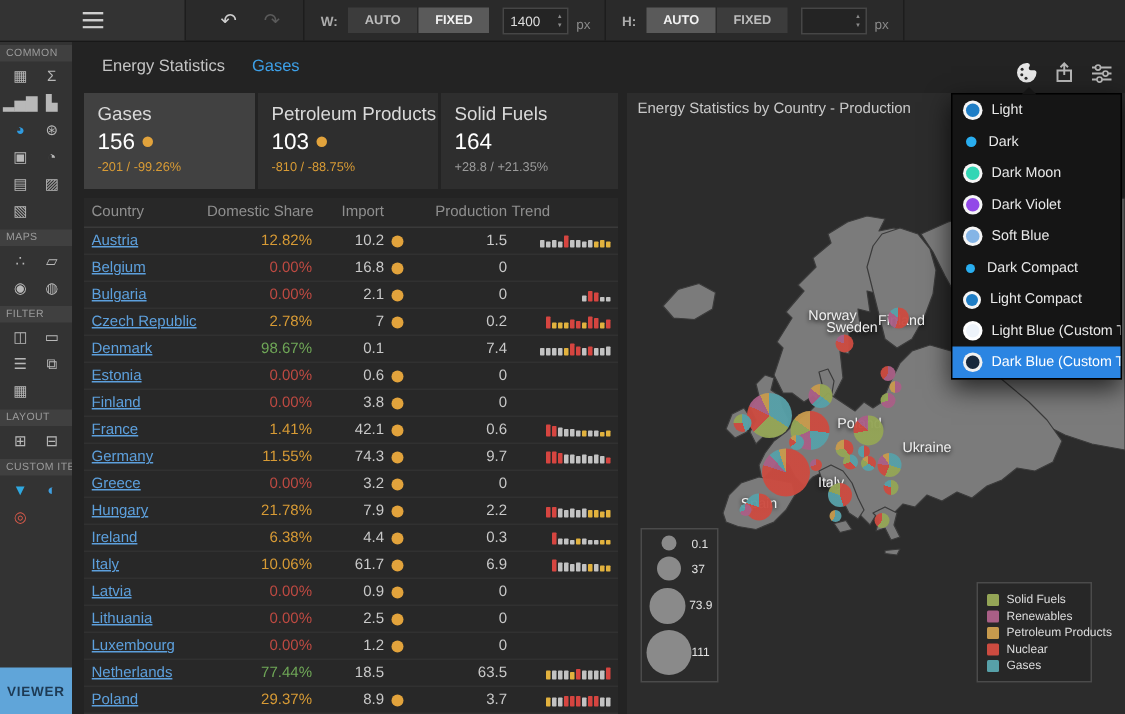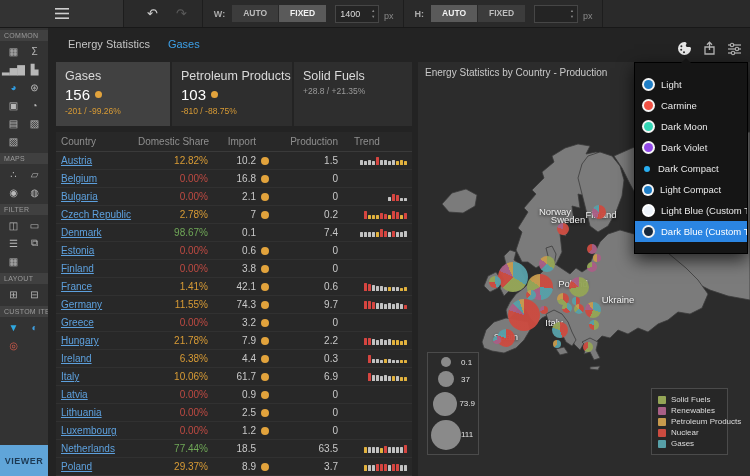--- a/index.html
+++ b/index.html
@@ -50,21 +50,21 @@
   .kpi-dot{width:7px;height:7px;border-radius:50%;background:#e2a33c}
   .card-delta{font-size:8.5px;margin-top:3px;white-space:nowrap}
   .delta-orange{color:#d89b35}.delta-gray{color:#9a9a9a}
 
   
   .grid-table{position:absolute;left:8px;top:104px;width:356px;bottom:0;background:#282828;font-size:10px;overflow:hidden}
   .t-head,.t-row{display:grid;grid-template-columns:77px 70px 48px 18px 64px 69px;align-items:center;padding:0 5px;box-sizing:border-box}
   .t-head{height:20px;color:#8f8f8f;border-bottom:1px solid #3a3a3a}
   .t-row{height:18px;border-bottom:1px solid #313131;cursor:pointer}
   .h-r{text-align:right;white-space:nowrap}
-  .h-trend{padding-left:16px}
+  .h-trend{padding-left:3px}
   .c-country{overflow:hidden;white-space:nowrap}
   .c-country a{color:#5da0dd;text-decoration:underline;cursor:pointer}
   .c-share,.c-import,.c-prod{text-align:right;white-space:nowrap}
   .c-import,.c-prod{color:#c9c9c9}
   .v-orange{color:#d89b35}.v-red{color:#bf4a42}.v-green{color:#6fa757}
   .c-dot{display:flex;justify-content:center}
   .dot8{width:8px;height:8px;border-radius:50%;background:#e2a33c}
   .trend{display:flex;align-items:flex-end;justify-content:flex-end;gap:1px;height:100%;padding-bottom:4px;box-sizing:border-box}
   .tbar{width:3px;border-radius:.5px}
 
@@ -77,21 +77,21 @@
   .size-legend{position:absolute;left:9px;top:290px;width:52px;height:103px;border:1px solid #4b4b4b;background:rgba(42,42,42,.45);box-sizing:border-box;padding:4px 3px;display:flex;flex-direction:column;justify-content:space-between;z-index:5}
   .sl-row{display:flex;align-items:center}
   .sl-cwrap{width:30px;display:flex;justify-content:center}
   .sl-circle{border-radius:50%;background:#8a8a8a}
   .sl-label{font-size:8px;color:#e2e2e2}
   .color-legend{position:absolute;left:233px;top:326px;width:77px;height:67px;border:1px solid #4b4b4b;background:rgba(36,36,36,.55);box-sizing:border-box;padding:5px 6px;display:flex;flex-direction:column;justify-content:space-around;z-index:5}
   .cl-row{display:flex;align-items:center;gap:5px;font-size:8px;color:#ddd;white-space:nowrap}
   .cl-swatch{width:8px;height:8px;flex-shrink:0;border-radius:1px}
 
   
-  .dropdown{position:absolute;top:34px;right:2px;width:112px;background:#151515;border:1px solid #000;box-shadow:0 6px 16px rgba(0,0,0,.7);padding:11px 0;z-index:10}
+  .dropdown{position:absolute;top:34px;right:2px;width:112px;background:#151515;border:1px solid #000;box-shadow:0 6px 16px rgba(0,0,0,.7);padding:0 0;z-index:10}
   .dropdown::before{content:"";position:absolute;top:-5px;left:46px;border-left:5px solid transparent;border-right:5px solid transparent;border-bottom:5px solid #151515}
   .dd-item{height:21px;display:flex;align-items:center;gap:8px;padding:0 7px;font-size:9.5px;color:#e8e8e8;cursor:pointer;white-space:nowrap;overflow:hidden}
   .dd-item.sel{background:#2b85e2;color:#fff}
   .tdot{border-radius:50%;flex-shrink:0;margin-left:2px}
 </style>
 </head>
 <body>
 
 <div class="app">
 
@@ -232,20 +232,23 @@
           <div class="card">
             <div class="card-title">Petroleum Products</div>
             <div class="card-value">
               <span>103</span>
               <span class="kpi-dot"></span>
             </div>
             <div class="card-delta delta-orange">-810 / -88.75%</div>
           </div>
           <div class="card">
             <div class="card-title">Solid Fuels</div>
+            <div class="card-value">
+              <span>164</span>
+            </div>
             <div class="card-delta delta-gray">+28.8 / +21.35%</div>
           </div>
         </div>
 
       <div class="grid-table">
         <div class="t-head">
           <div>Country</div>
           <div class="h-r">Domestic Share</div>
           <div class="h-r">Import</div>
           <div></div>
@@ -662,32 +665,36 @@
             </div>
           </div>
       </div>
 
       <div class="dropdown">
           <div class="dd-item">
             <span class="tdot" style="height: 9px; width: 9px; background: rgb(31, 126, 198); box-shadow: rgb(245, 245, 245) 0px 0px 0px 2px;"></span>
             <span>Light</span>
           </div>
           <div class="dd-item">
-            <span class="tdot" style="height: 9px; width: 9px; background: rgb(239, 80, 67); box-shadow: rgb(245, 245, 245) 0px 0px 0px 2px;"></span>
-            <span>Carmine</span>
+            <span class="tdot" style="height: 7px; width: 7px; background: rgb(41, 174, 240);"></span>
+            <span>Dark</span>
           </div>
           <div class="dd-item">
             <span class="tdot" style="height: 9px; width: 9px; background: rgb(51, 214, 181); box-shadow: rgb(245, 245, 245) 0px 0px 0px 2px;"></span>
             <span>Dark Moon</span>
           </div>
           <div class="dd-item">
             <span class="tdot" style="height: 9px; width: 9px; background: rgb(146, 73, 232); box-shadow: rgb(245, 245, 245) 0px 0px 0px 2px;"></span>
             <span>Dark Violet</span>
           </div>
           <div class="dd-item">
+            <span class="tdot" style="height: 9px; width: 9px; background: rgb(133, 181, 230); box-shadow: rgb(245, 245, 245) 0px 0px 0px 2px;"></span>
+            <span>Soft Blue</span>
+          </div>
+          <div class="dd-item">
             <span class="tdot" style="height: 6px; width: 6px; background: rgb(41, 174, 240);"></span>
             <span>Dark Compact</span>
           </div>
           <div class="dd-item">
             <span class="tdot" style="height: 8px; width: 8px; background: rgb(31, 126, 198); box-shadow: rgb(245, 245, 245) 0px 0px 0px 2px;"></span>
             <span>Light Compact</span>
           </div>
           <div class="dd-item">
             <span class="tdot" style="height: 9px; width: 9px; background: rgb(238, 244, 251); box-shadow: rgb(255, 255, 255) 0px 0px 0px 2px;"></span>
             <span>Light Blue (Custom Theme)</span>

